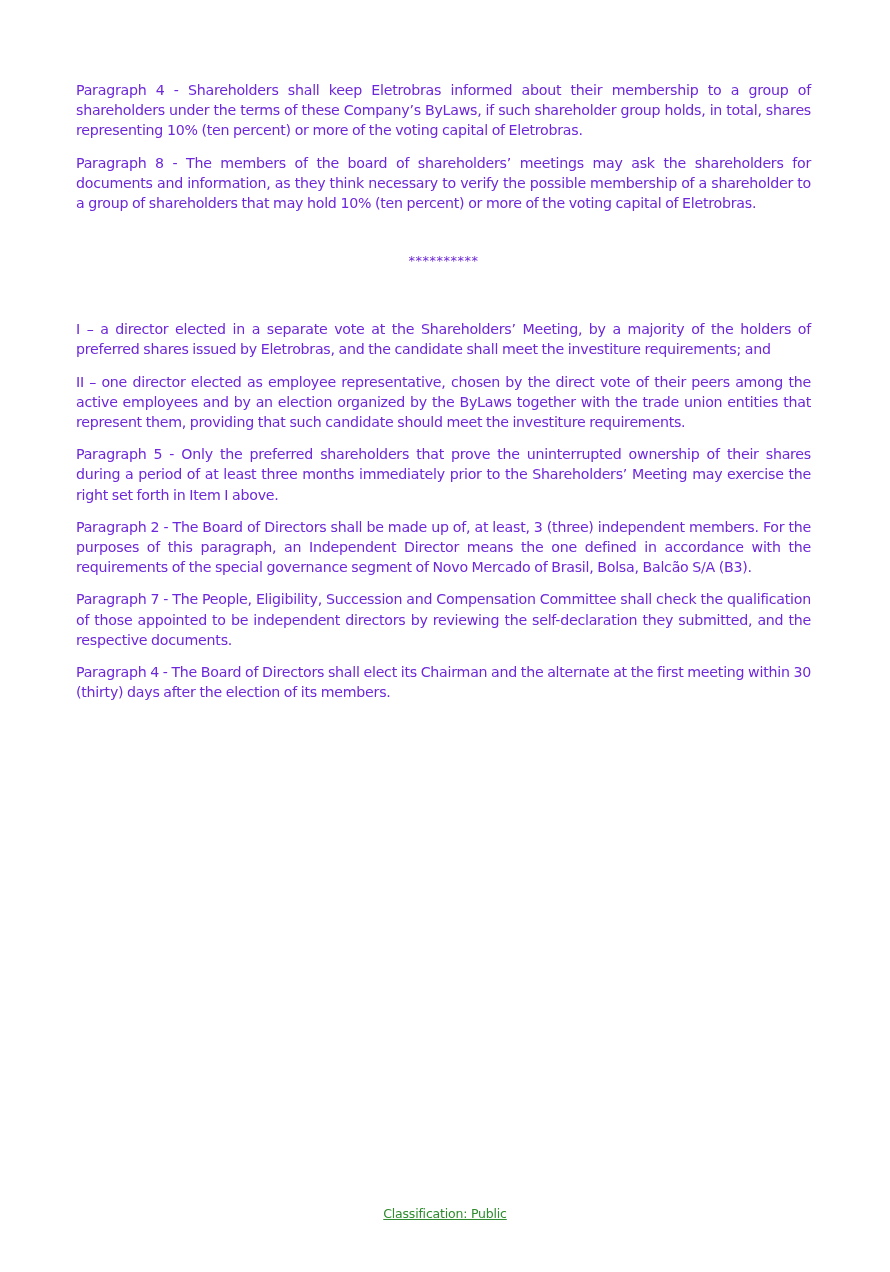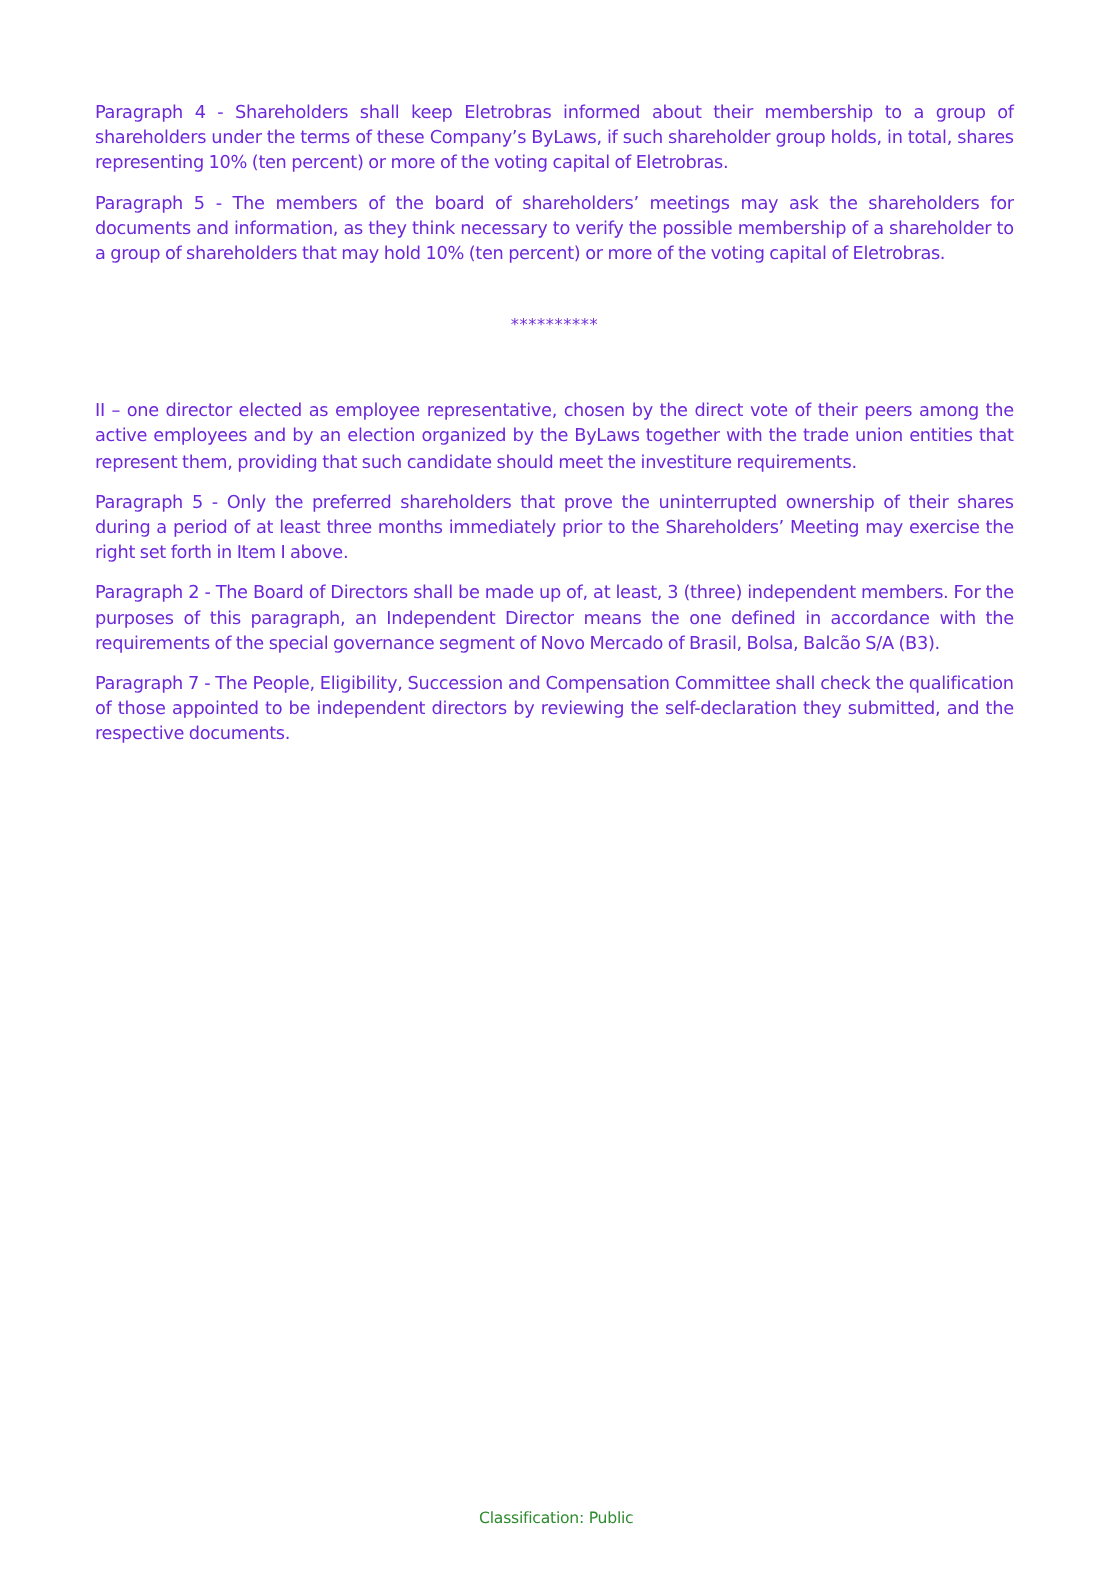--- a/index.html
+++ b/index.html
@@ -49,24 +49,26 @@
       font-size: 12.5px;
       color: #2e8b2e;
       letter-spacing: -0.2px;
     }
   </style>
 </head>
 <body>
 
 <div class="page">
   <p class="para">Paragraph 4 - Shareholders shall keep Eletrobras informed about their membership to a group of shareholders under the terms of these Company’s ByLaws, if such shareholder group holds, in total, shares representing 10% (ten percent) or more of the voting capital of Eletrobras.</p>
-  <p class="para">Paragraph 5 - The members of the board of shareholders’ meetings may ask the shareholders for documents and information, as they think necessary to verify the possible membership of a shareholder to a group of shareholders that may hold 10% (ten percent) or more of the voting capital of Eletrobras.</p>
+  <p class="para">Paragraph 8 - The members of the board of shareholders’ meetings may ask the shareholders for documents and information, as they think necessary to verify the possible membership of a shareholder to a group of shareholders that may hold 10% (ten percent) or more of the voting capital of Eletrobras.</p>
 
   <div class="separator">**********</div>
   <div class="gap"></div>
 
+  <p class="para">I – a director elected in a separate vote at the Shareholders’ Meeting, by a majority of the holders of preferred shares issued by Eletrobras, and the candidate shall meet the investiture requirements; and</p>
   <p class="para">II – one director elected as employee representative, chosen by the direct vote of their peers among the active employees and by an election organized by the ByLaws together with the trade union entities that represent them, providing that such candidate should meet the investiture requirements.</p>
   <p class="para">Paragraph 5 - Only the preferred shareholders that prove the uninterrupted ownership of their shares during a period of at least three months immediately prior to the Shareholders’ Meeting may exercise the right set forth in Item I above.</p>
   <p class="para">Paragraph 2 - The Board of Directors shall be made up of, at least, 3 (three) independent members. For the purposes of this paragraph, an Independent Director means the one defined in accordance with the requirements of the special governance segment of Novo Mercado of Brasil, Bolsa, Balcão S/A (B3).</p>
   <p class="para">Paragraph 7 - The People, Eligibility, Succession and Compensation Committee shall check the qualification of those appointed to be independent directors by reviewing the self-declaration they submitted, and the respective documents.</p>
+  <p class="para">Paragraph 4 - The Board of Directors shall elect its Chairman and the alternate at the first meeting within 30 (thirty) days after the election of its members.</p>
 </div>
 
-<div class="footer" style="color: rgb(46, 139, 46);">Classification: Public</div>
+<div class="footer" style="color: rgb(46, 139, 46); text-decoration: underline;">Classification: Public</div>
 
 </body></html>

